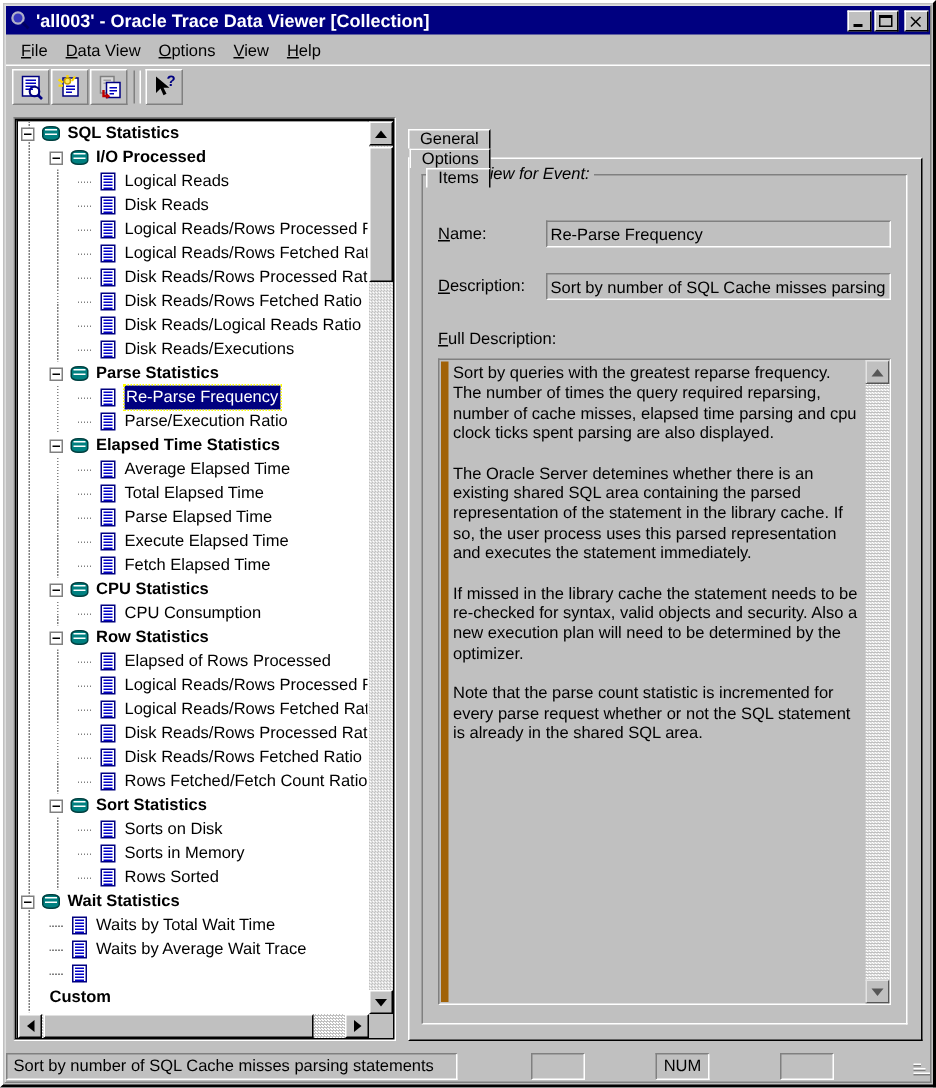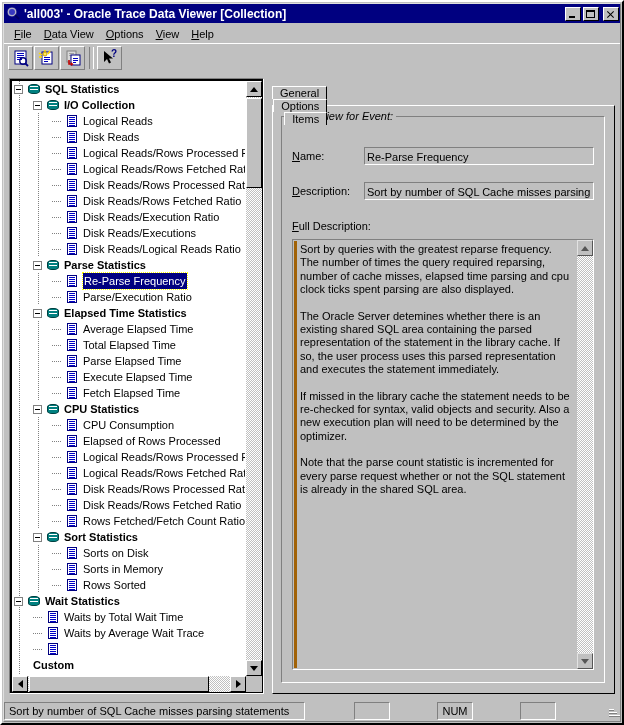--- a/index.html
+++ b/index.html
@@ -230,21 +230,21 @@
     position:absolute;left:10px;right:10px;
     background:#c0c0c0;box-sizing:border-box;
     border-top:1px solid #808080;border-left:1px solid #808080;
     border-right:1px solid #ffffff;border-bottom:1px solid #ffffff;
     overflow:hidden;
   }
   .ta-inner{
     position:absolute;left:1px;top:1px;right:17px;bottom:1px;
     padding:2px 4px 0 3px;overflow:hidden;
     font-size:11px;color:#000;line-height:13.4px;
-    border-left:3px solid #a16207;box-sizing:border-box;
+    border-left:5px solid #a16207;box-sizing:border-box;
   }
   .ta-inner p{margin:0 0 13px 0;}
   
   .statusbar{
     position:absolute;left:2px;bottom:2px;right:2px;height:20px;
     display:flex;align-items:center;gap:47px;
   }
   .sb-pane{
     height:18px;box-sizing:border-box;
     border-top:1px solid #808080;border-left:1px solid #808080;
@@ -370,21 +370,21 @@
                 <div class="cyl"></div>
               </div>
               <div class="tlabel">SQL Statistics</div>
             </div>
             <div class="tnode lvl1 folder">
               <div class="ind"></div>
               <div class="pm"></div>
               <div class="ico">
                 <div class="cyl"></div>
               </div>
-              <div class="tlabel">I/O Collection</div>
+              <div class="tlabel">I/O Processed</div>
             </div>
             <div class="tnode lvl2">
               <div class="ind">
                 <div class="vline" style="left: 26px;"></div>
               </div>
               <div class="dot-h"></div>
               <div class="ico">
                 <div class="doc"></div>
               </div>
               <div class="tlabel">Logical Reads</div>
@@ -440,42 +440,32 @@
               <div class="tlabel">Disk Reads/Rows Fetched Ratio</div>
             </div>
             <div class="tnode lvl2">
               <div class="ind">
                 <div class="vline" style="left: 26px;"></div>
               </div>
               <div class="dot-h"></div>
               <div class="ico">
                 <div class="doc"></div>
               </div>
-              <div class="tlabel">Disk Reads/Execution Ratio</div>
+              <div class="tlabel">Disk Reads/Logical Reads Ratio</div>
             </div>
             <div class="tnode lvl2">
               <div class="ind">
                 <div class="vline" style="left: 26px;"></div>
               </div>
               <div class="dot-h"></div>
               <div class="ico">
                 <div class="doc"></div>
               </div>
               <div class="tlabel">Disk Reads/Executions</div>
             </div>
-            <div class="tnode lvl2">
-              <div class="ind">
-                <div class="vline" style="left: 26px;"></div>
-              </div>
-              <div class="dot-h"></div>
-              <div class="ico">
-                <div class="doc"></div>
-              </div>
-              <div class="tlabel">Disk Reads/Logical Reads Ratio</div>
-            </div>
             <div class="tnode lvl1 folder">
               <div class="ind"></div>
               <div class="pm"></div>
               <div class="ico">
                 <div class="cyl"></div>
               </div>
               <div class="tlabel">Parse Statistics</div>
             </div>
             <div class="tnode lvl2">
               <div class="ind">
@@ -565,20 +555,28 @@
             </div>
             <div class="tnode lvl2">
               <div class="ind">
                 <div class="vline" style="left: 26px;"></div>
               </div>
               <div class="dot-h"></div>
               <div class="ico">
                 <div class="doc"></div>
               </div>
               <div class="tlabel">CPU Consumption</div>
+            </div>
+            <div class="tnode lvl1 folder">
+              <div class="ind"></div>
+              <div class="pm"></div>
+              <div class="ico">
+                <div class="cyl"></div>
+              </div>
+              <div class="tlabel">Row Statistics</div>
             </div>
             <div class="tnode lvl2">
               <div class="ind">
                 <div class="vline" style="left: 26px;"></div>
               </div>
               <div class="dot-h"></div>
               <div class="ico">
                 <div class="doc"></div>
               </div>
               <div class="tlabel">Elapsed of Rows Processed</div>

